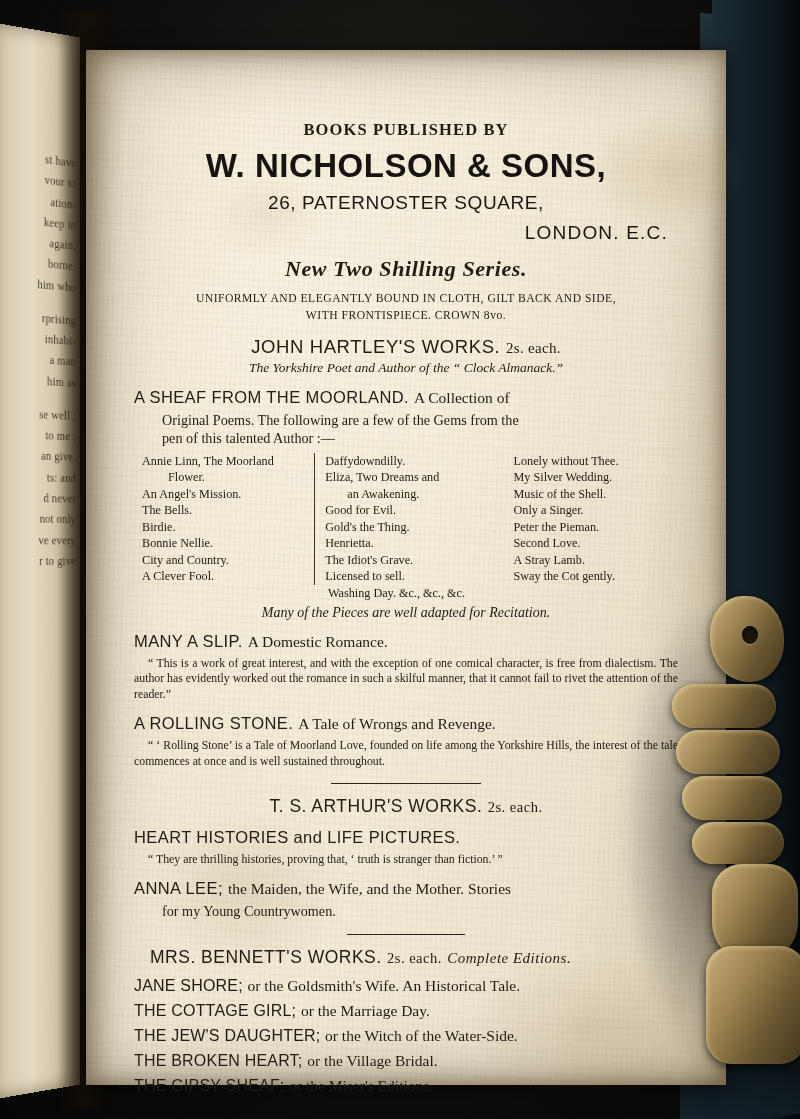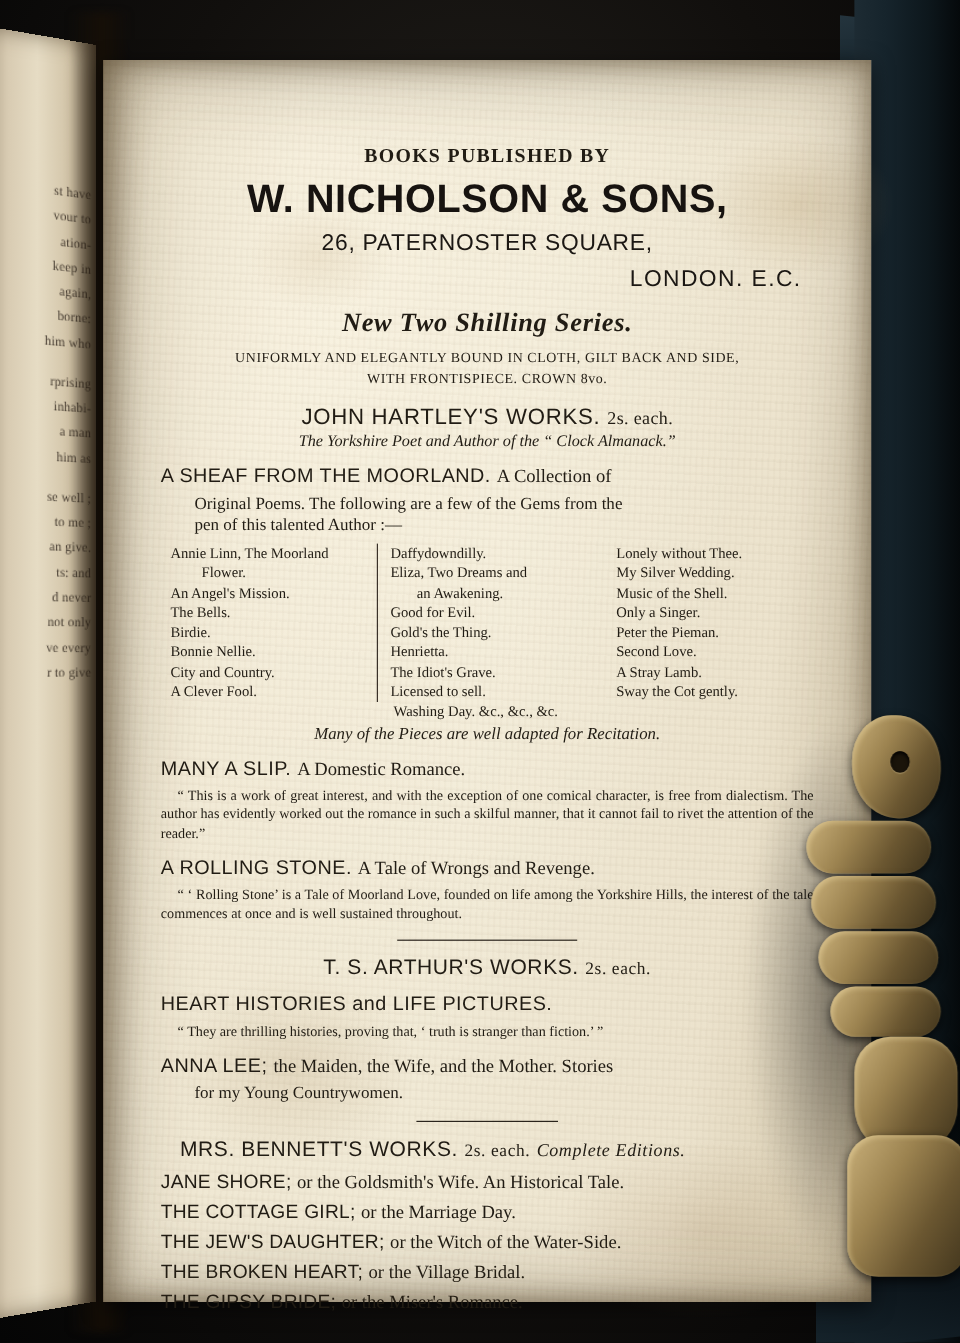--- a/index.html
+++ b/index.html
@@ -483,22 +483,22 @@
       </div>
       <div class="bennett-item">
         <span>THE JEW'S DAUGHTER;</span>
         <span class="normal">or the Witch of the Water-Side.</span>
       </div>
       <div class="bennett-item">
         <span>THE BROKEN HEART;</span>
         <span class="normal">or the Village Bridal.</span>
       </div>
       <div class="bennett-item">
-        <span>THE GIPSY BRIDE;</span>
-        <span class="normal">or the Miser's Romance.</span>
+        <span>THE GIPSY SHEAF;</span>
+        <span class="normal">or the Miser's Editions.</span>
       </div>
 
     </div>
 
     <div class="texture"></div>
     <div class="vignette"></div>
   </div>
 
   <div class="bw-shadow"></div>
   <div class="bookweight">

